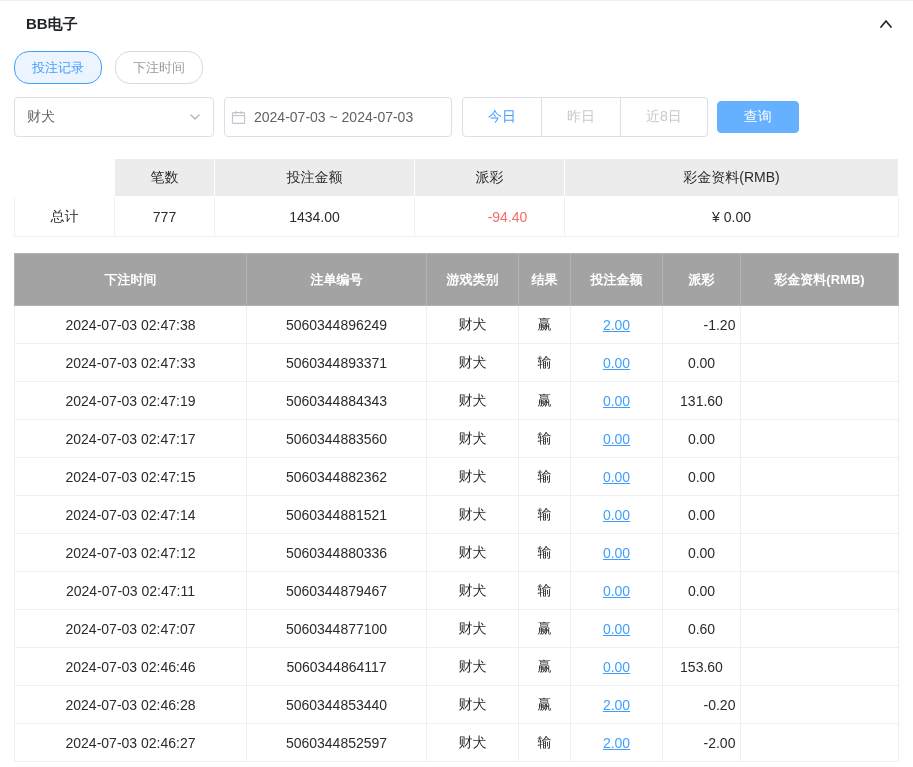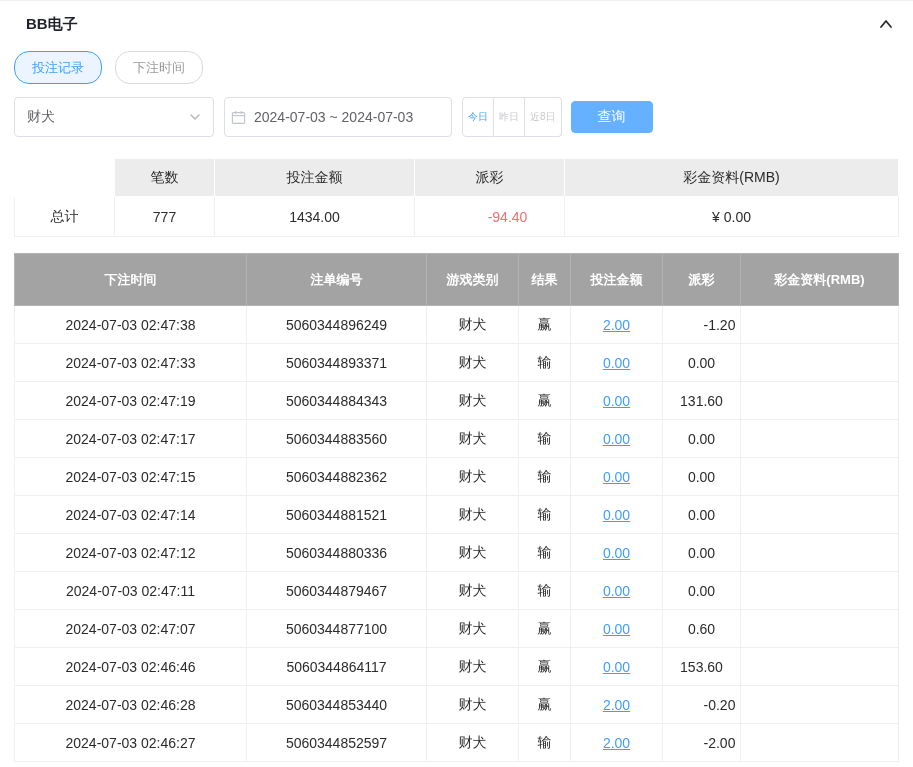--- a/index.html
+++ b/index.html
@@ -18,22 +18,22 @@
   .tab-btn.active { border-color: #409eff; background: #ecf5ff; color: #409eff; }
 
   .filter-row { display: flex; align-items: center; margin-bottom: 21px; }
   .select-box { width: 200px; height: 40px; border: 1px solid #dcdfe6; border-radius: 4px;
                 display: flex; align-items: center; justify-content: space-between;
                 padding: 0 12px; color: #606266; cursor: pointer; background: #fff; }
   .date-box { margin-left: 10px; width: 228px; height: 40px; border: 1px solid #dcdfe6; border-radius: 4px;
               display: flex; align-items: center; gap: 8px; padding: 0 6px; color: #606266;
               cursor: pointer; background: #fff; font-size: 14px; }
   .btn-group { display: flex; margin-left: 10px; }
-  .range-btn { height: 40px; padding: 0 5px; background: #fff; border: 1px solid #dcdfe6; border-left: none;
-               color: #c8c9cc; font-size: 10px; cursor: pointer; font-family: inherit; }
+  .range-btn { height: 40px; padding: 0 25px; background: #fff; border: 1px solid #dcdfe6; border-left: none;
+               color: #c8c9cc; font-size: 14px; cursor: pointer; font-family: inherit; }
   .btn-group .range-btn:first-child { border-left: 1px solid #dcdfe6; border-radius: 4px 0 0 4px; }
   .btn-group .range-btn:last-child { border-radius: 0 4px 4px 0; }
   .range-btn.active { color: #409eff; }
   .query-btn { margin-left: 9px; height: 32px; padding: 0 26px; background: #66b1ff; border: 1px solid #66b1ff;
                border-radius: 4px; color: #fff; font-size: 14px; cursor: pointer; font-family: inherit; }
 
   table { border-collapse: collapse; width: 885px; table-layout: fixed; }
 
   .summary-table { margin-bottom: 16px; }
   .summary-table th { background: #ececec; height: 38px; font-weight: 400; font-size: 14px; color: #2b2b2b;

